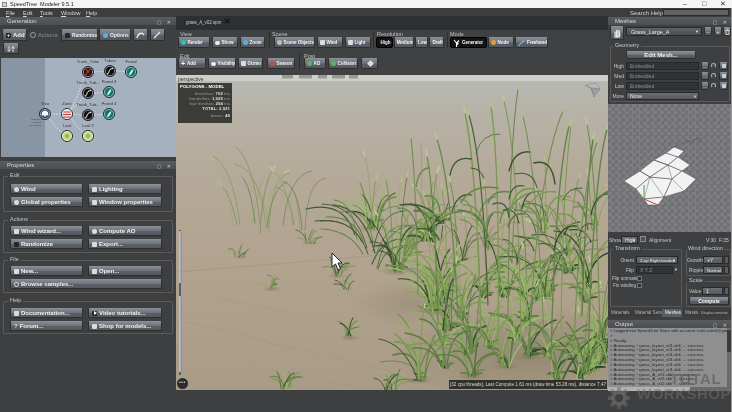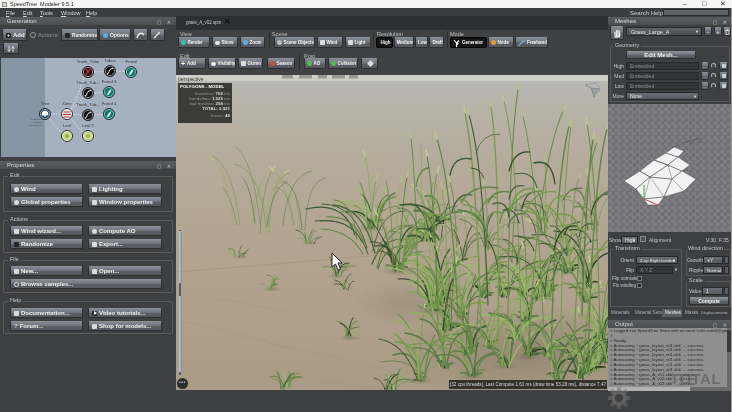--- a/index.html
+++ b/index.html
@@ -1261,20 +1261,21 @@
 </div>
 <div class="abs" style="left:727px;top:328px;width:4px;height:63px;background:#6a6a6a;"></div>
 <div class="abs" style="left:727px;top:330px;width:4px;height:22px;background:#3a3a3a;"></div>
 <div class="abs" style="left:608px;top:387px;width:123px;height:4px;background:#6a6a6a;"></div>
 <div class="abs" style="left:608px;top:387px;width:82px;height:4px;background:#b2b2b2;"></div>
 
 <div class="abs" id="rightedge" style="left:731px;top:8px;width:1px;height:404px;background:#9a9a9a;"></div>
 
 <div class="abs" style="left:596px;top:368px;width:136px;height:44px;overflow:hidden;pointer-events:none;">
   <div style="position:absolute;left:74px;top:2px;font-size:15px;font-weight:bold;letter-spacing:0.5px;color:rgba(85,85,85,0.60);">TOTAL</div>
+  <div style="position:absolute;left:41px;top:17px;font-size:15px;font-weight:bold;letter-spacing:0.5px;color:rgba(110,110,110,0.55);">WORKSHOP</div>
   <svg style="position:absolute;left:8px;top:17px;" width="30" height="26" viewBox="0 0 30 26">
     <g fill="rgba(110,110,110,0.50)">
       <circle cx="15" cy="13" r="8"></circle>
       <g stroke="rgba(110,110,110,0.50)" stroke-width="4">
         <path d="M15,2 L15,24 M4,13 L26,13 M7,5 L23,21 M7,21 L23,5"></path>
       </g>
     </g>
     <circle cx="15" cy="13" r="4" fill="#3d3f41"></circle>
   </svg>
 </div>

